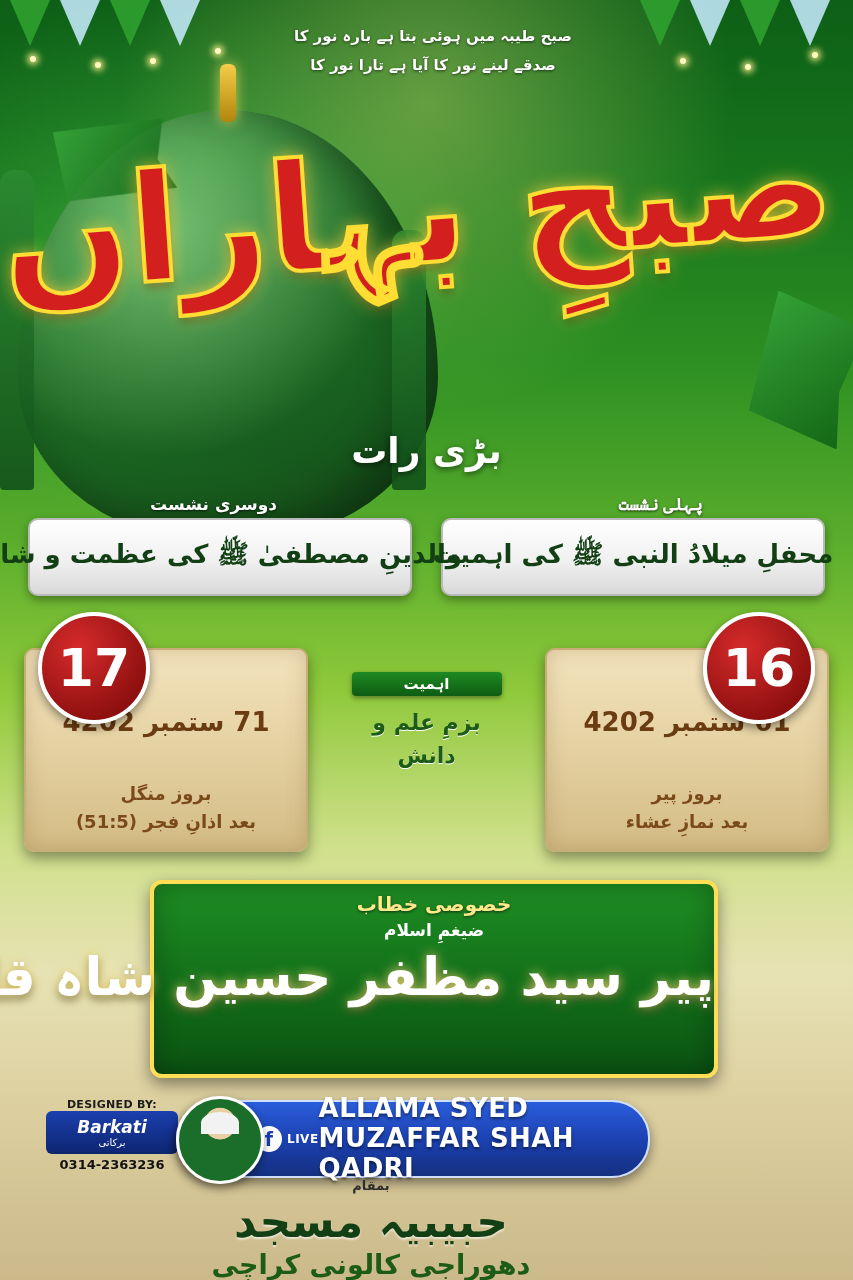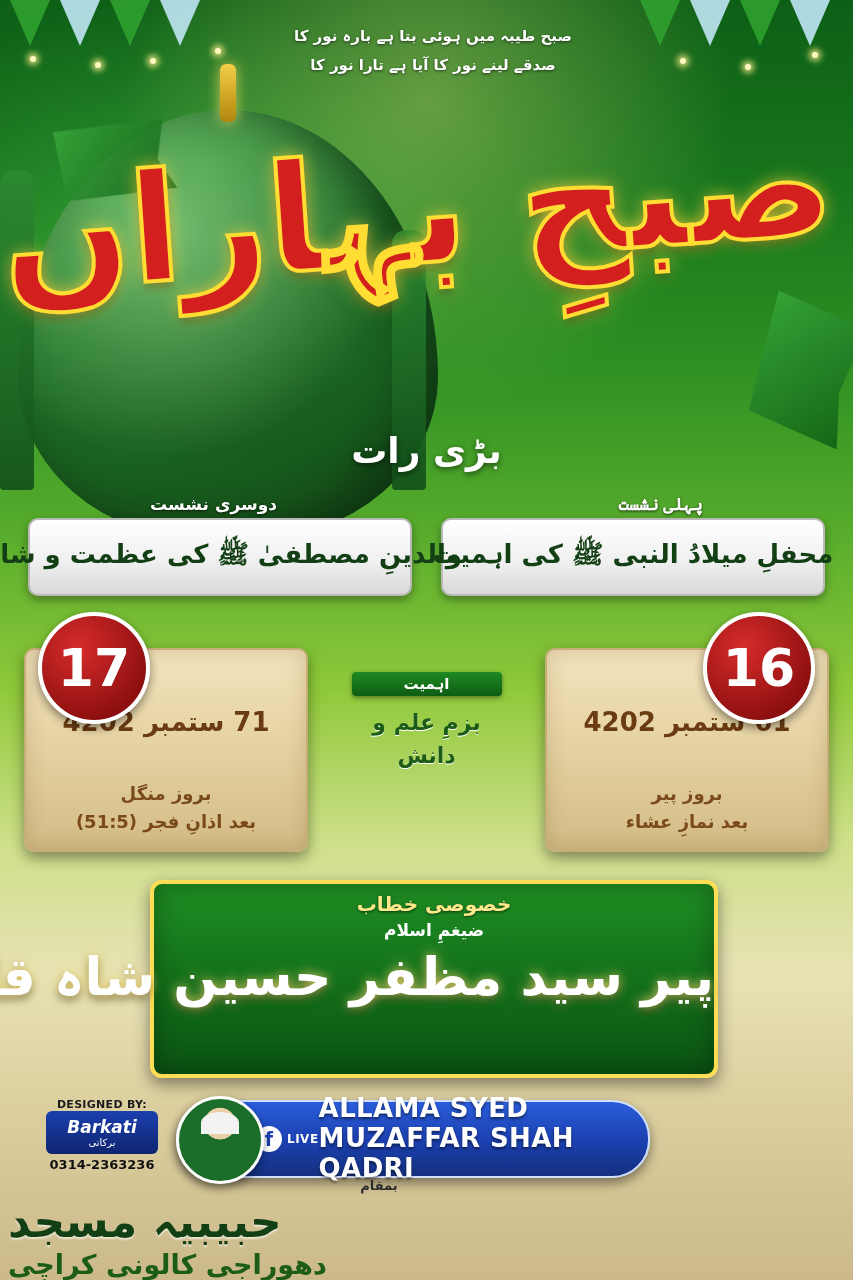--- a/index.html
+++ b/index.html
@@ -173,21 +173,21 @@
     margin-top:4px;font-size:17px;font-weight:bold;color:#ffffff;
   }
   .sp-name{
     margin-top:8px;font-size:52px;font-weight:bold;color:#ffffff;
     text-shadow:0 0 12px rgba(255,230,120,.9),0 4px 8px rgba(0,0,0,.55);
     line-height:1.15;
   }
 
   
   .designed{
-    position:absolute;left:46px;top:1098px;width:112px;text-align:center;
+    position:absolute;left:46px;top:1098px;width:132px;text-align:center;
     color:#1b1b1b;
   }
   .designed .d-lab{font-size:11px;font-weight:bold;letter-spacing:.3px;}
   .designed .d-box{
     margin-top:0;background:linear-gradient(180deg,#1b3fae,#0e2570);
     border-radius:6px;padding:6px 4px;color:#fff;
   }
   .designed .d-name{font-size:17px;font-style:italic;font-weight:bold;}
   .designed .d-ar{font-size:10px;}
   .designed .d-phone{margin-top:3px;font-size:13px;font-weight:bold;color:#111;}
@@ -220,21 +220,21 @@
     box-shadow:0 4px 8px rgba(0,0,0,.4);
     overflow:hidden;
   }
   .photo:after{
     content:"";position:absolute;left:50%;top:16%;transform:translateX(-50%);
     width:38px;height:22px;border-radius:50% 50% 0 0;background:#f2f2f2;
   }
 
   
   .venue{
-    position:absolute;left:8px;top:1196px;width:742px;text-align:left;
+    position:absolute;left:0;top:1196px;width:742px;text-align:center;
   }
   .venue .v-main{
     font-size:44px;font-weight:bold;color:#123f14;
     text-shadow:0 2px 2px rgba(255,255,255,.6);
   }
   .venue .v-sub{
     margin-top:2px;font-size:27px;font-weight:bold;color:#1d5c17;
   }
   .venue-mark{
     position:absolute;left:50%;transform:translateX(-50%);top:-18px;

